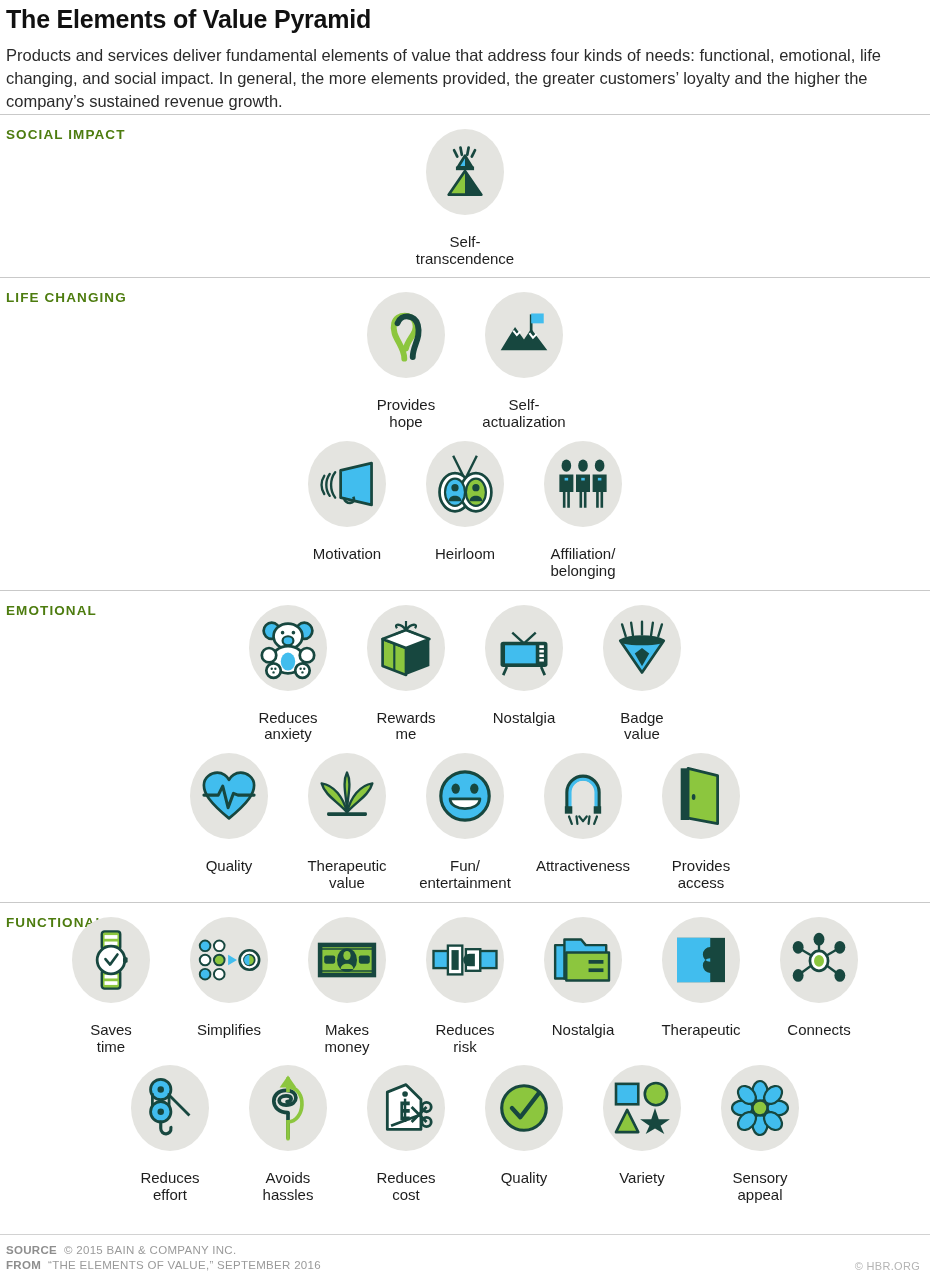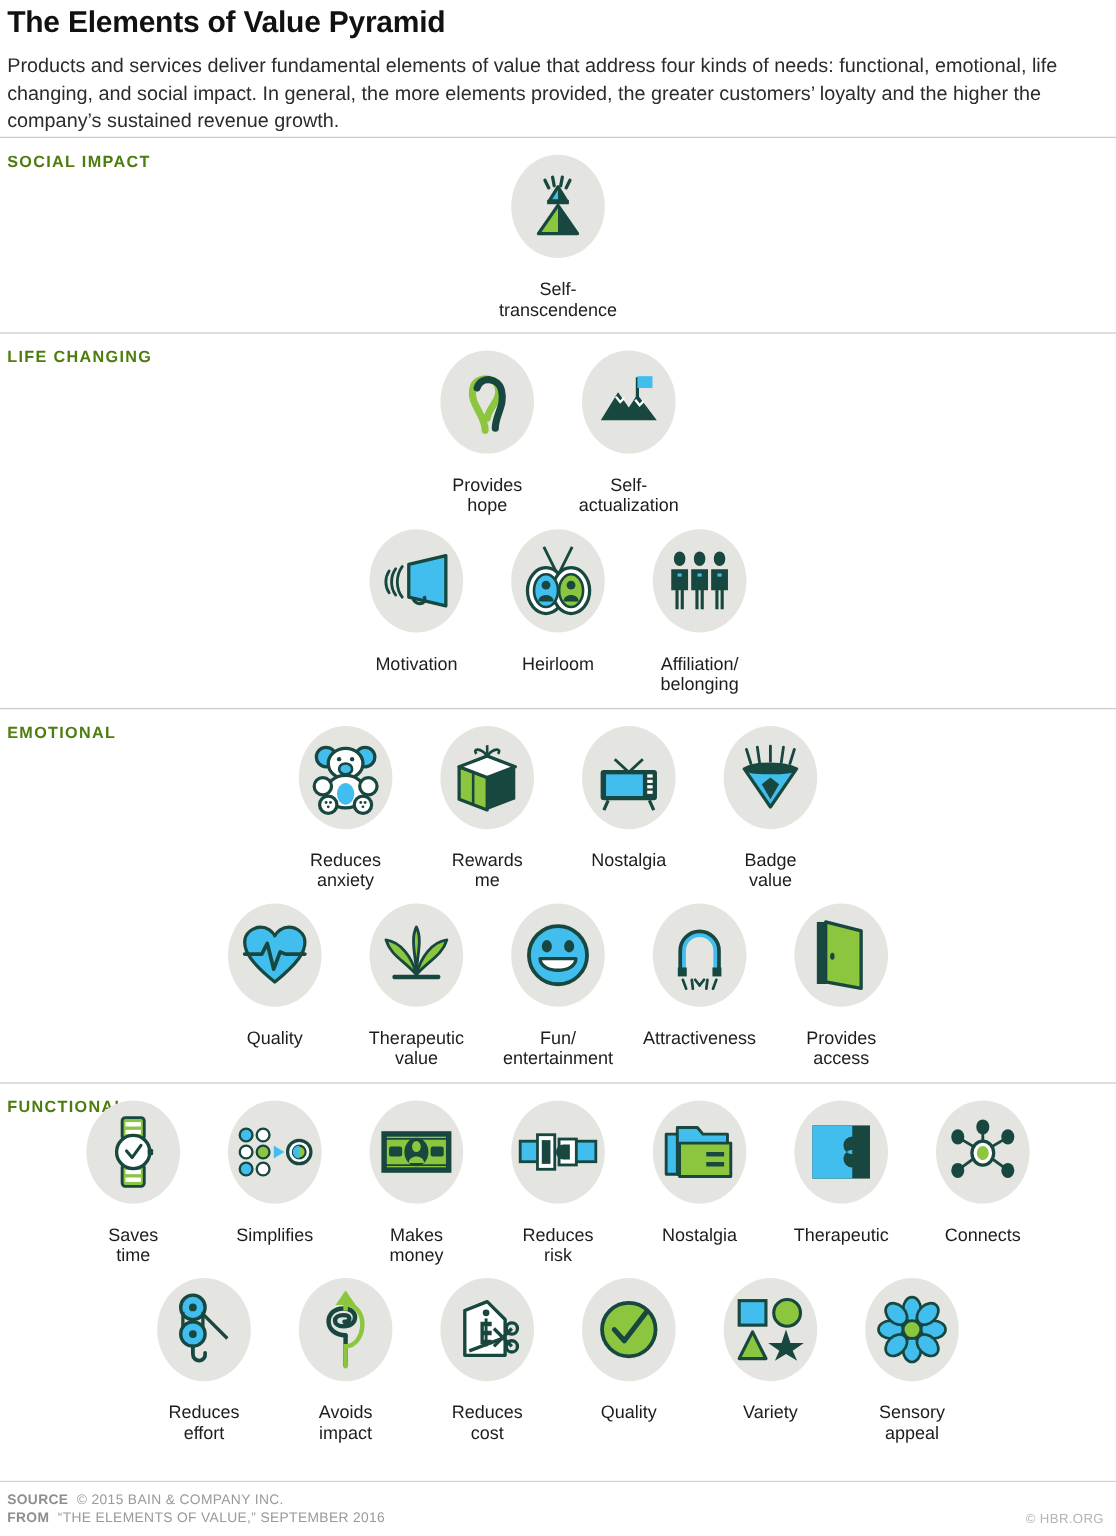--- a/index.html
+++ b/index.html
@@ -486,21 +486,21 @@
               <div class="disc">
                 <svg width="52" height="70" viewBox="0 0 56 74">
   <path d="M28 70 L28 42" stroke="#17473f" stroke-width="4"></path>
   <path d="M28 42 C8 42 8 18 26 18 C40 18 40 34 26 34 C16 34 16 24 26 24 C33 24 33 30 27 30" fill="none" stroke="#17473f" stroke-width="4" stroke-linecap="round"></path>
   <path d="M28 70 L28 52 C46 52 50 16 28 14" fill="none" stroke="#8cc63e" stroke-width="4" stroke-linecap="round"></path>
   <path d="M28 2 L19 15 L37 15 Z" fill="#8cc63e"></path>
   <line x1="28" y1="4" x2="28" y2="20" stroke="#8cc63e" stroke-width="4"></line>
 </svg>
               </div>
               <div class="label">Avoids
-impact</div>
+hassles</div>
             </div>
             <div class="item">
               <div class="disc">
                 <svg width="56" height="58" viewBox="0 0 60 62">
   <path d="M10 14 L30 6 L46 22 L46 54 L10 54 Z" fill="#ffffff" stroke="#17473f" stroke-width="3" stroke-linejoin="round"></path>
   <circle cx="29" cy="16" r="3" fill="#17473f"></circle>
   <path d="M24 24 h10 v4 h-7 v4 h7 v4 h-7 v4 h7 v4 h-10 z" fill="#17473f"></path>
   <line x1="29" y1="21" x2="29" y2="46" stroke="#17473f" stroke-width="2.6"></line>
   <line x1="14" y1="50" x2="46" y2="38" stroke="#17473f" stroke-width="3"></line>
   <path d="M36 30 L52 46 M52 30 L36 46" stroke="#17473f" stroke-width="3" fill="none"></path>

